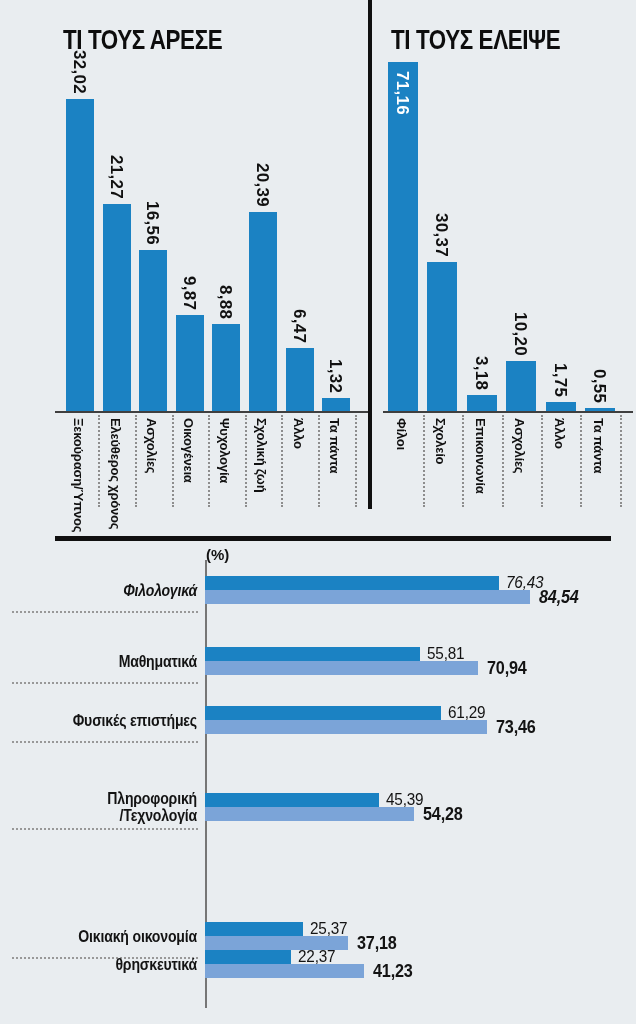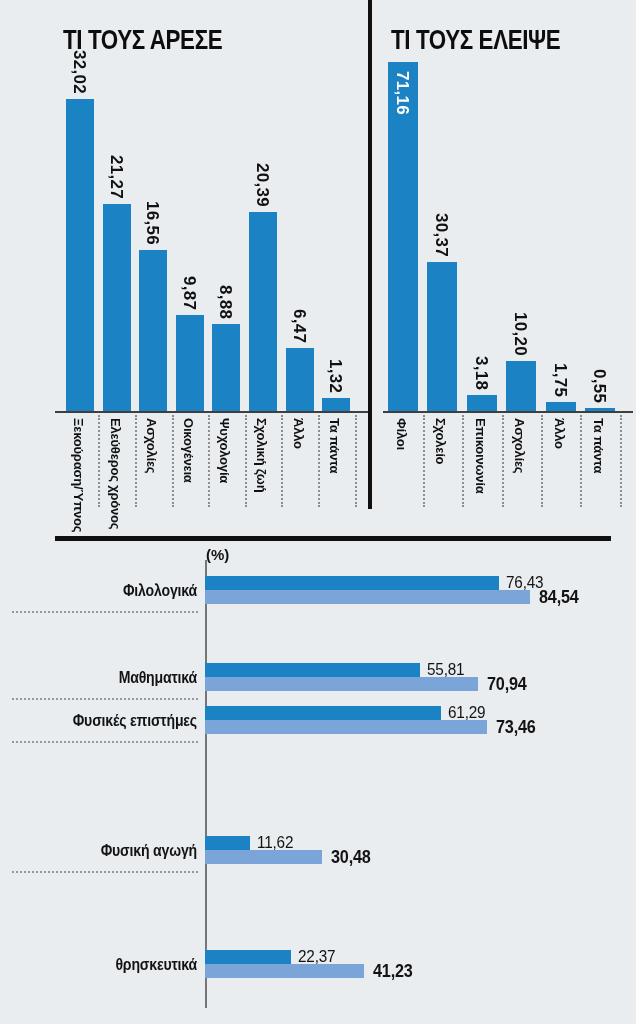--- a/index.html
+++ b/index.html
@@ -113,50 +113,59 @@
       <div class="vlab vcat" style="left: 208px; top: 372px;">Τα πάντα</div>
       <div class="vsep" style="left: 236.7px;"></div>
     </div>
 
   <div id="hrule" class="abs"></div>
 
   <div id="hchart" class="abs">
     <div id="pct-label" class="abs">(%)</div>
     <div id="haxis" class="abs"></div>
     <div id="hrows">
-        <div class="hrow" style="top: 0px;">
+        <div class="hrow" style="top: 0px; font-style: italic;">
           <div class="hcat">Φιλολογικά</div>
           <div class="hbar dark" style="left: 205px; top: 6px; width: 294px;"></div>
           <div class="hval" style="left: 506px; top: 3px;">76,43</div>
           <div class="hbar light" style="left: 205px; top: 20px; width: 325px;"></div>
           <div class="hval bold" style="left: 539px; top: 17px;">84,54</div>
           <div class="hsep"></div>
         </div>
-        <div class="hrow" style="top: 87px;">
+        <div class="hrow" style="top: 71px;">
           <div class="hcat">Μαθηματικά</div>
           <div class="hbar dark" style="left: 205px; top: 6px; width: 215px;"></div>
           <div class="hval" style="left: 427px; top: 3px;">55,81</div>
           <div class="hbar light" style="left: 205px; top: 20px; width: 273px;"></div>
           <div class="hval bold" style="left: 487px; top: 17px;">70,94</div>
           <div class="hsep"></div>
         </div>
         <div class="hrow" style="top: 130px;">
           <div class="hcat">Φυσικές επιστήμες</div>
           <div class="hbar dark" style="left: 205px; top: 6px; width: 236px;"></div>
           <div class="hval" style="left: 448px; top: 3px;">61,29</div>
           <div class="hbar light" style="left: 205px; top: 20px; width: 282px;"></div>
           <div class="hval bold" style="left: 496px; top: 17px;">73,46</div>
           <div class="hsep"></div>
         </div>
-        <div class="hrow" style="top: 260px;">
-          <div class="hcat">Φυσική αγωγή</div>
-          <div class="hbar dark" style="left: 205px; top: 6px; width: 45px;"></div>
-          <div class="hval" style="left: 257px; top: 3px;">11,62</div>
-          <div class="hbar light" style="left: 205px; top: 20px; width: 117px;"></div>
-          <div class="hval bold" style="left: 331px; top: 17px;">30,48</div>
+        <div class="hrow" style="top: 217px;">
+          <div class="hcat">Πληροφορική
+/Τεχνολογία</div>
+          <div class="hbar dark" style="left: 205px; top: 6px; width: 174px;"></div>
+          <div class="hval" style="left: 386px; top: 3px;">45,39</div>
+          <div class="hbar light" style="left: 205px; top: 20px; width: 209px;"></div>
+          <div class="hval bold" style="left: 423px; top: 17px;">54,28</div>
+          <div class="hsep"></div>
+        </div>
+        <div class="hrow" style="top: 346px;">
+          <div class="hcat">Οικιακή οικονομία</div>
+          <div class="hbar dark" style="left: 205px; top: 6px; width: 98px;"></div>
+          <div class="hval" style="left: 310px; top: 3px;">25,37</div>
+          <div class="hbar light" style="left: 205px; top: 20px; width: 143px;"></div>
+          <div class="hval bold" style="left: 357px; top: 17px;">37,18</div>
           <div class="hsep"></div>
         </div>
         <div class="hrow" style="top: 374px;">
           <div class="hcat">θρησκευτικά</div>
           <div class="hbar dark" style="left: 205px; top: 6px; width: 86px;"></div>
           <div class="hval" style="left: 298px; top: 3px;">22,37</div>
           <div class="hbar light" style="left: 205px; top: 20px; width: 159px;"></div>
           <div class="hval bold" style="left: 373px; top: 17px;">41,23</div>
         </div>
       </div>

